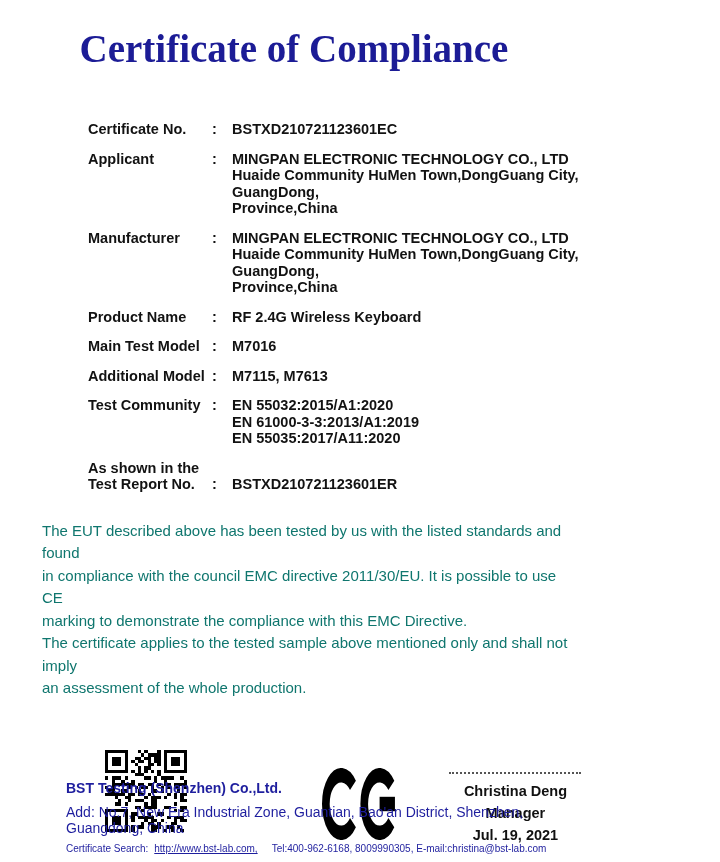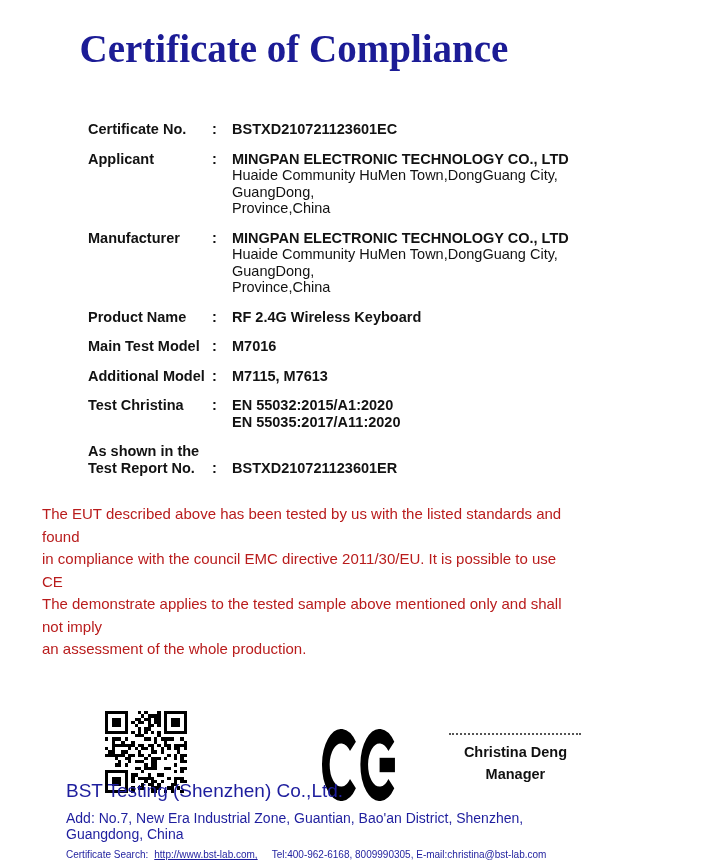--- a/index.html
+++ b/index.html
@@ -22,40 +22,40 @@
   }
   .fields { margin: 50px 0 8px 88px; }
   .frow {
     display: flex; align-items: flex-start;
     margin-bottom: 13px;
     font-size: 14.5px; line-height: 16.5px;
   }
   .frow .label { width: 124px; font-weight: bold; flex: none; }
   .frow .colon { width: 12px; font-weight: bold; flex: none; }
   .frow .value { margin-left: 8px; font-weight: bold; }
-  .frow .value .addr { font-weight: normal; }
+  .frow .value .addr { font-weight: bold; }
   .frow.vcenter { align-items: flex-end; }
   .frow .label2 { width: 124px; font-weight: bold; flex: none; }
   .statement {
     margin: 27px 16px 0 42px;
     font-size: 15px; line-height: 22.5px;
-    color: #b91c1c;
+    color: #0f766e;
   }
   .bottom-row { display: flex; align-items: flex-start; margin-top: 48px; }
   .qr { margin-left: 105px; margin-top: 2px; width: 82px; height: 82px; }
   .ce { margin-left: 135px; margin-top: 20px; width: 100px; height: 72px; }
   .signature {
     margin-left: 42px; margin-top: 24px;
     width: 184px; text-align: center;
     font-weight: bold; font-size: 14.5px; line-height: 22px;
     color: #111;
   }
   .sig-line { width: 132px; margin: 0 auto 6px auto; border-bottom: 2px dotted #555; height: 2px; }
   .footer { position: absolute; left: 66px; top: 780px; color: var(--footer-navy, #1e1e9e); }
-  .footer .company { font-weight: normal; font-size: 19px; }
+  .footer .company { font-weight: bold; font-size: 14px; }
   .footer .address { font-size: 14px; margin-top: 8px; }
   .footer .search { font-size: 10px; margin-top: 7px; }
   .footer .search .url { text-decoration: underline; margin-left: 6px; cursor: pointer; }
   .footer .search .tail { margin-left: 14px; }
 </style>
 </head>
 <body>
 
 <div class="page">
 
@@ -101,43 +101,45 @@
       <div class="value">M7016</div>
     </div>
 
     <div class="frow">
       <div class="label">Additional Model</div>
       <div class="colon">:</div>
       <div class="value">M7115, M7613</div>
     </div>
 
     <div class="frow">
-      <div class="label">Test Christina</div>
+      <div class="label">Test Community</div>
       <div class="colon">:</div>
       <div class="value">
         <div>EN 55032:2015/A1:2020</div>
+        <div>EN 61000-3-3:2013/A1:2019</div>
         <div>EN 55035:2017/A11:2020</div>
       </div>
     </div>
 
     <div class="frow vcenter">
       <div class="label2">
         <div>As shown in the</div>
         <div>Test Report No.</div>
       </div>
       <div class="colon">:</div>
       <div class="value">BSTXD210721123601ER</div>
     </div>
 
   </div>
 
   <div class="statement">
     <div>The EUT described above has been tested by us with the listed standards and found</div>
     <div>in compliance with the council EMC directive 2011/30/EU. It is possible to use CE</div>
-    <div>The demonstrate applies to the tested sample above mentioned only and shall not imply</div>
+    <div>marking to demonstrate the compliance with this EMC Directive.</div>
+    <div>The certificate applies to the tested sample above mentioned only and shall not imply</div>
     <div>an assessment of the whole production.</div>
   </div>
 
   <div class="bottom-row">
 
     <div class="qr"><svg width="82" height="82" viewBox="0 0 82 82" fill="#000" shape-rendering="crispEdges">
           <rect x="0.00" y="0.00" width="3.28" height="3.28"></rect>
           <rect x="3.28" y="0.00" width="3.28" height="3.28"></rect>
           <rect x="6.56" y="0.00" width="3.28" height="3.28"></rect>
           <rect x="9.84" y="0.00" width="3.28" height="3.28"></rect>
@@ -435,20 +437,21 @@
         <path d="M 88.7 26.7 A 44 44 0 1 0 88.7 83.3"></path>
         <path d="M 198.7 26.7 A 44 44 0 1 0 198.7 83.3"></path>
         <path d="M 165 55 H 209"></path>
       </g>
     </svg>
 
     <div class="signature">
       <div class="sig-line"></div>
       <div>Christina Deng</div>
       <div>Manager</div>
+      <div>Jul. 19, 2021</div>
     </div>
 
   </div>
 
   <div class="footer">
     <div class="company">BST Testing (Shenzhen) Co.,Ltd.</div>
     <div class="address">Add: No.7, New Era Industrial Zone, Guantian, Bao'an District, Shenzhen, Guangdong, China</div>
     <div class="search">
       <span>Certificate Search:</span><span class="url">http://www.bst-lab.com,</span><span class="tail">Tel:400-962-6168, 8009990305, E-mail:christina@bst-lab.com</span>
     </div>

